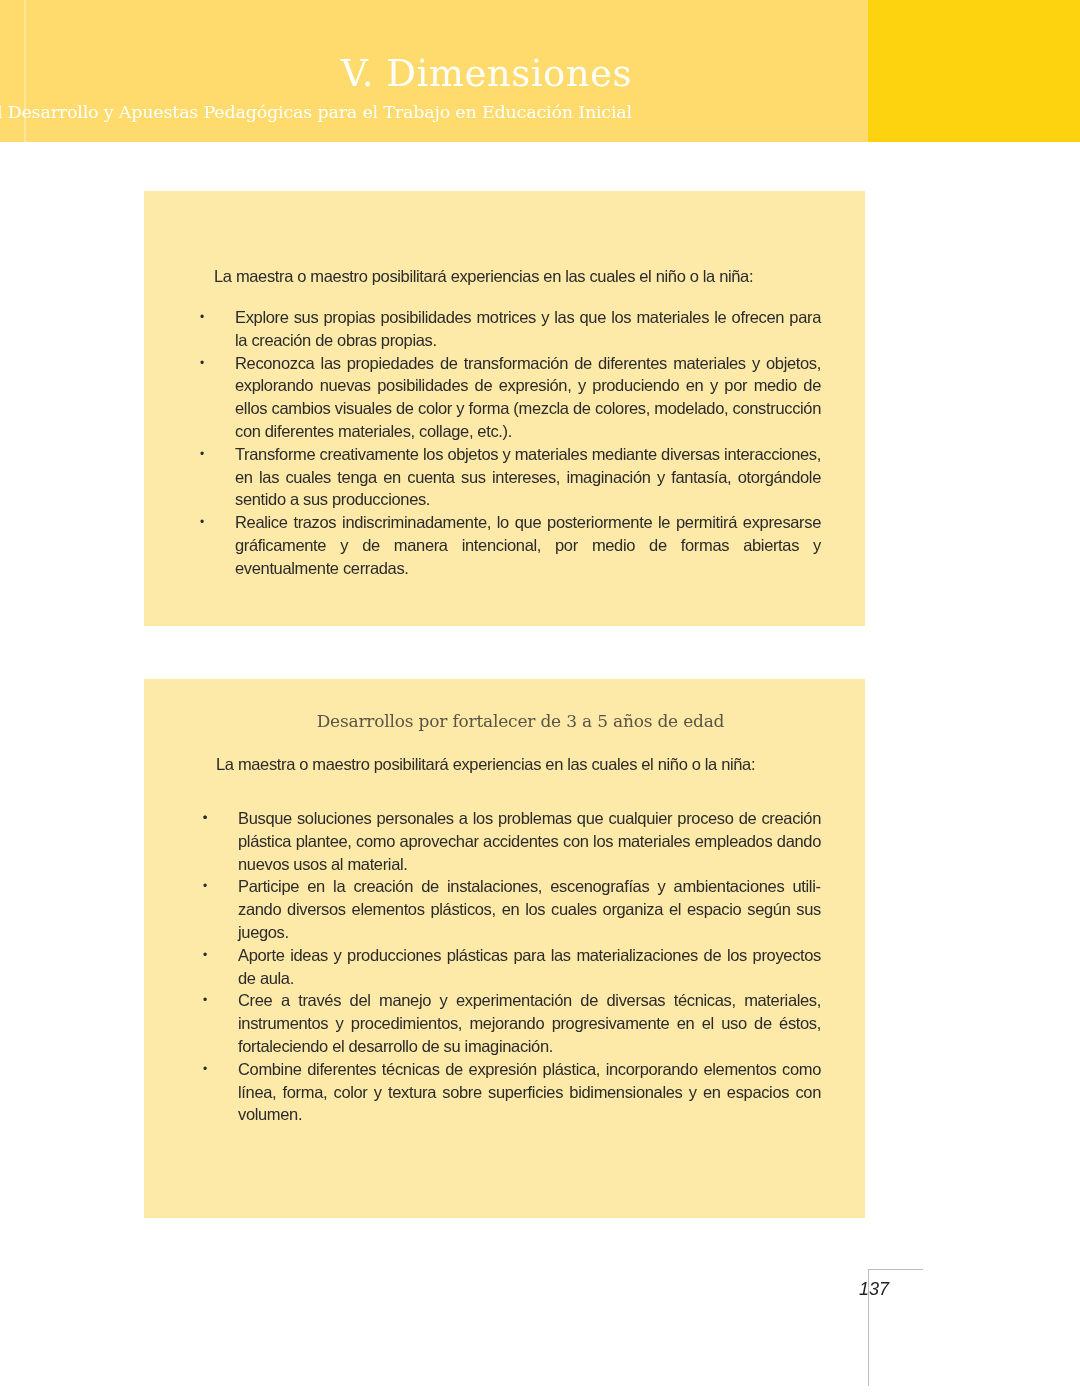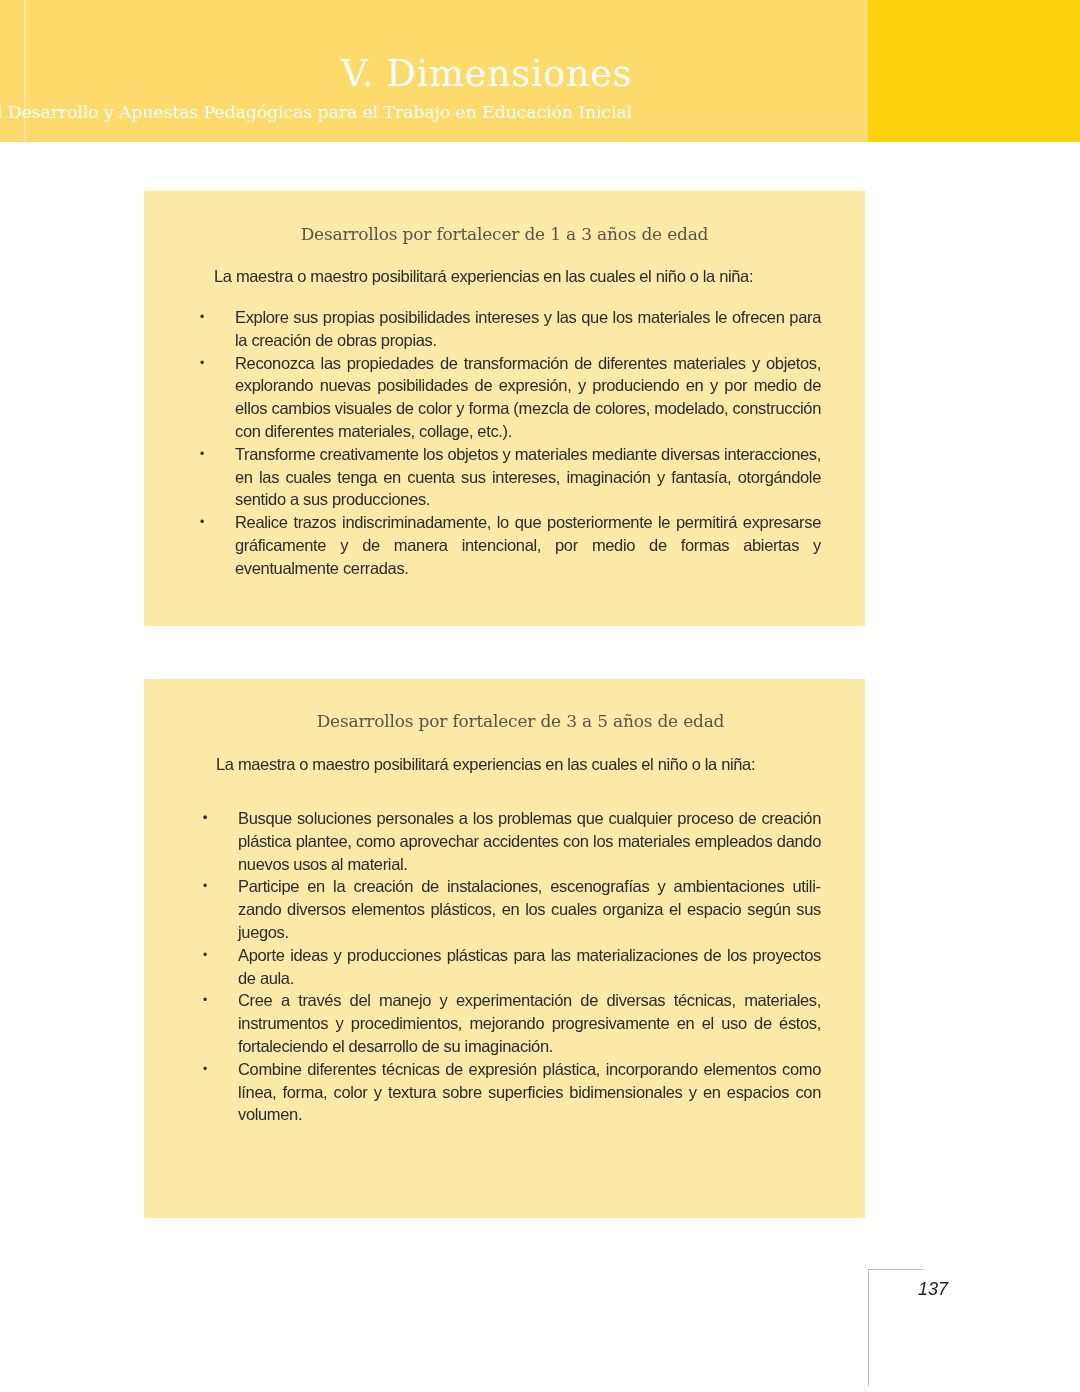--- a/index.html
+++ b/index.html
@@ -125,45 +125,44 @@
     .page-frame-h {
       position: absolute;
       left: 868px;
       top: 1269px;
       width: 55px;
       height: 1px;
       background: #bdbdbd;
     }
     .page-number {
       position: absolute;
-      left: 918px;
+      left: 859px;
       top: 1279px;
       font-family: "Liberation Sans", sans-serif;
       font-style: italic;
       font-size: 18px;
       color: #222222;
     }
   </style>
 </head>
 <body>
 
 <div class="header-band">
   <div class="faint-rule"></div>
   <div class="header-title">V. Dimensiones</div>
   <div class="header-subtitle">del Desarrollo y Apuestas Pedagógicas para el Trabajo en Educación Inicial</div>
 </div>
 <div class="header-accent"></div>
 
 <div class="box box-1">
-  <div class="box-title" style="top:31px;">Desarrollos por fortalecer de 1 a 3 años de edad</div>
   <div class="box-intro" style="left:70px; top:74px;">La maestra o maestro posibilitará experiencias en las cuales el niño o la niña:</div>
   <ul class="bullets" style="left:91px; top:115px; width:586px;">
     <li class="bullet-item">
       <span class="bullet-dot">•</span>
-      <span>Explore sus propias posibilidades intereses y las que los materiales le ofrecen para la creación de obras propias.</span>
+      <span>Explore sus propias posibilidades motrices y las que los materiales le ofrecen para la creación de obras propias.</span>
     </li>
     <li class="bullet-item">
       <span class="bullet-dot">•</span>
       <span>Reconozca las propiedades de transformación de diferentes materiales y ob­jetos, explorando nuevas posibilidades de expresión, y produciendo en y por medio de ellos cambios visuales de color y forma (mezcla de colores, modelado, construcción con diferentes materiales, collage, etc.).</span>
     </li>
     <li class="bullet-item">
       <span class="bullet-dot">•</span>
       <span>Transforme creativamente los objetos y materiales mediante diversas interaccio­nes, en las cuales tenga en cuenta sus intereses, imaginación y fantasía, otorgán­dole sentido a sus producciones.</span>
     </li>
     <li class="bullet-item">

